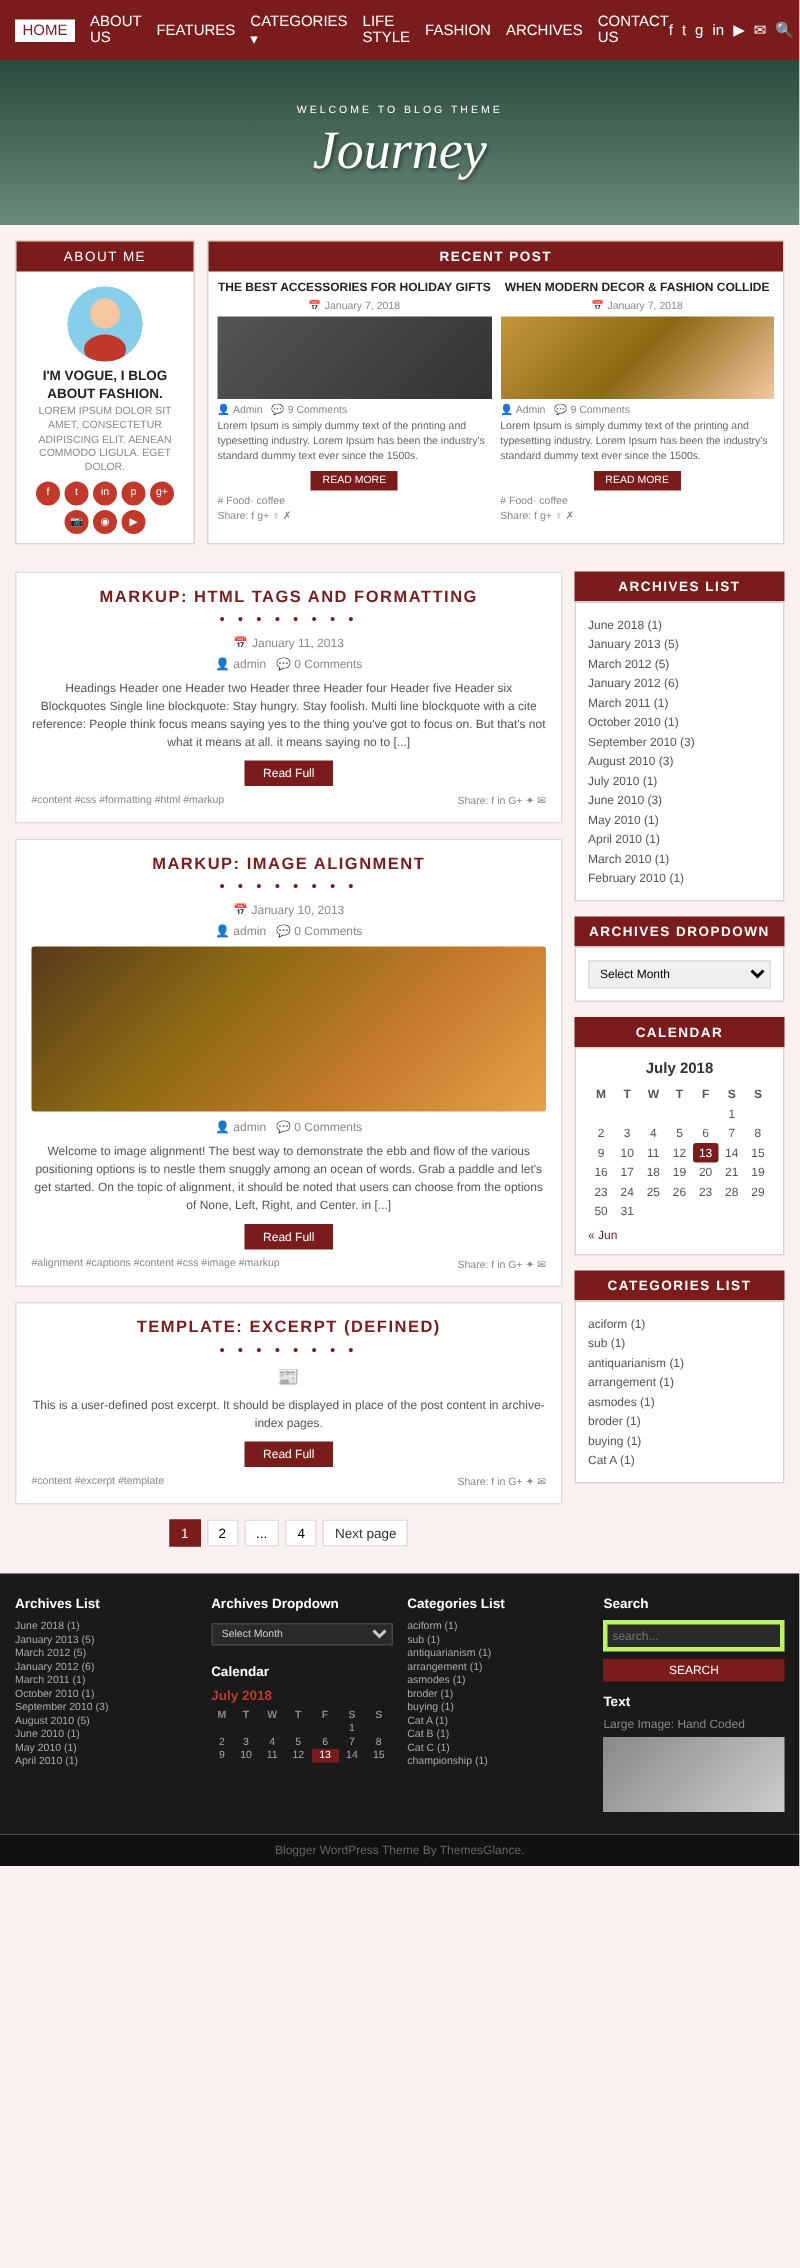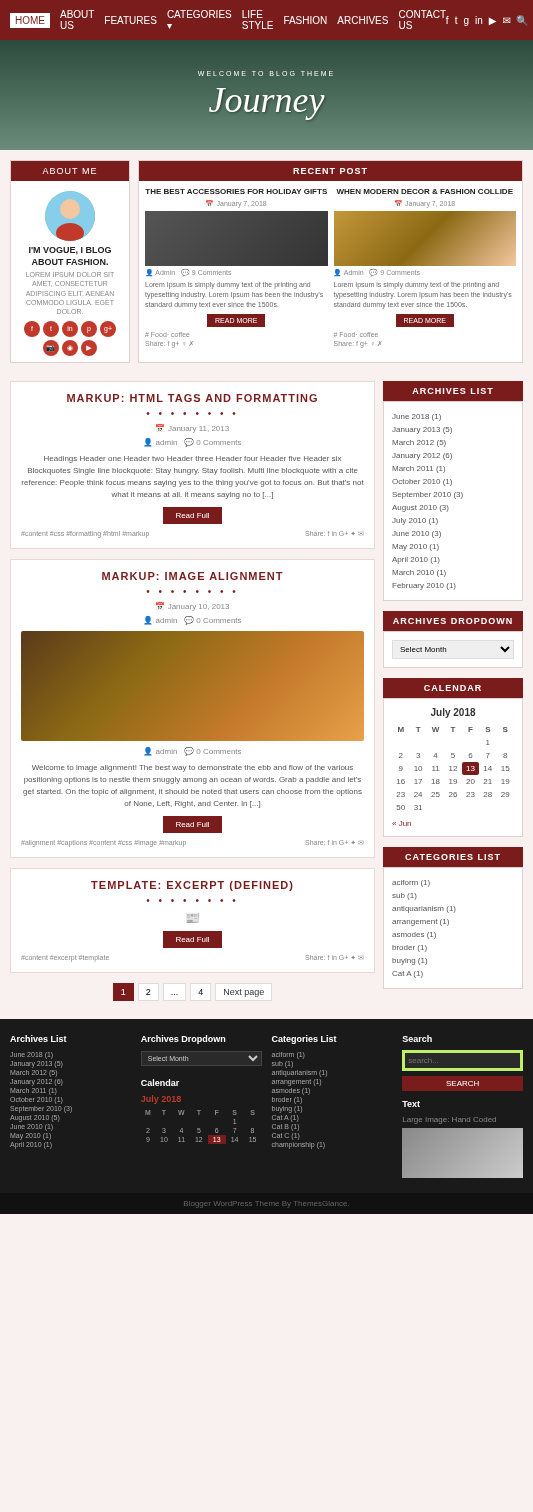--- a/index.html
+++ b/index.html
@@ -220,20 +220,21 @@
       <div class="article-footer">
         <span>#alignment #captions #content #css #image #markup</span>
         <span>Share: f  in  G+  ✦  ✉</span>
       </div>
     </div>
 
     <div class="article-card">
       <div class="article-title">TEMPLATE: EXCERPT (DEFINED)</div>
       <div class="article-dots">• • • • • • • •</div>
       <div style="text-align:center;margin-bottom:6px;">📰</div>
+      <div class="article-body">This is a user-defined post excerpt. It should be displayed in place of the post content in archive-index pages.</div>
       <button class="article-read-more">Read Full</button>
       <div class="article-footer">
         <span>#content #excerpt #template</span>
         <span>Share: f  in  G+  ✦  ✉</span>
       </div>
     </div>
 
     <div class="pagination">
       <button class="page-btn active">1</button>
       <button class="page-btn">2</button>

